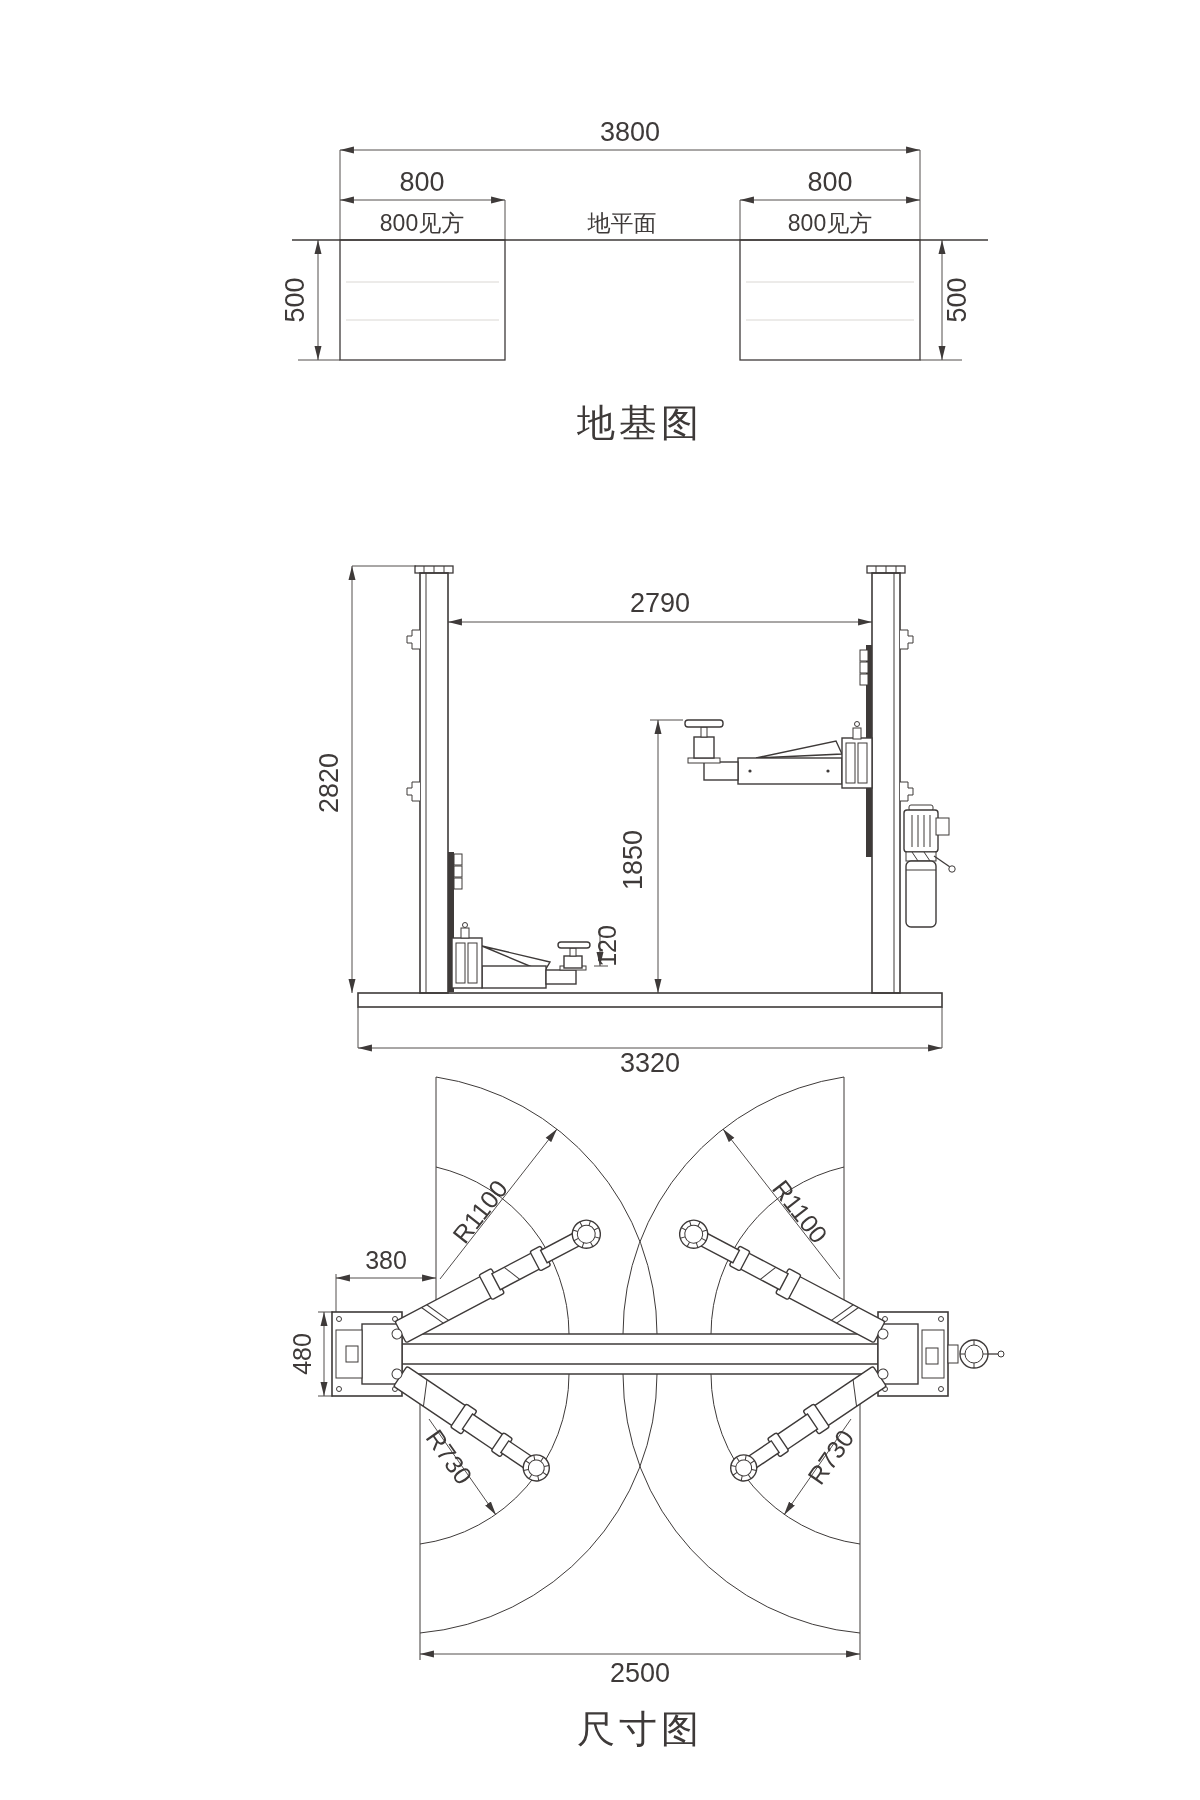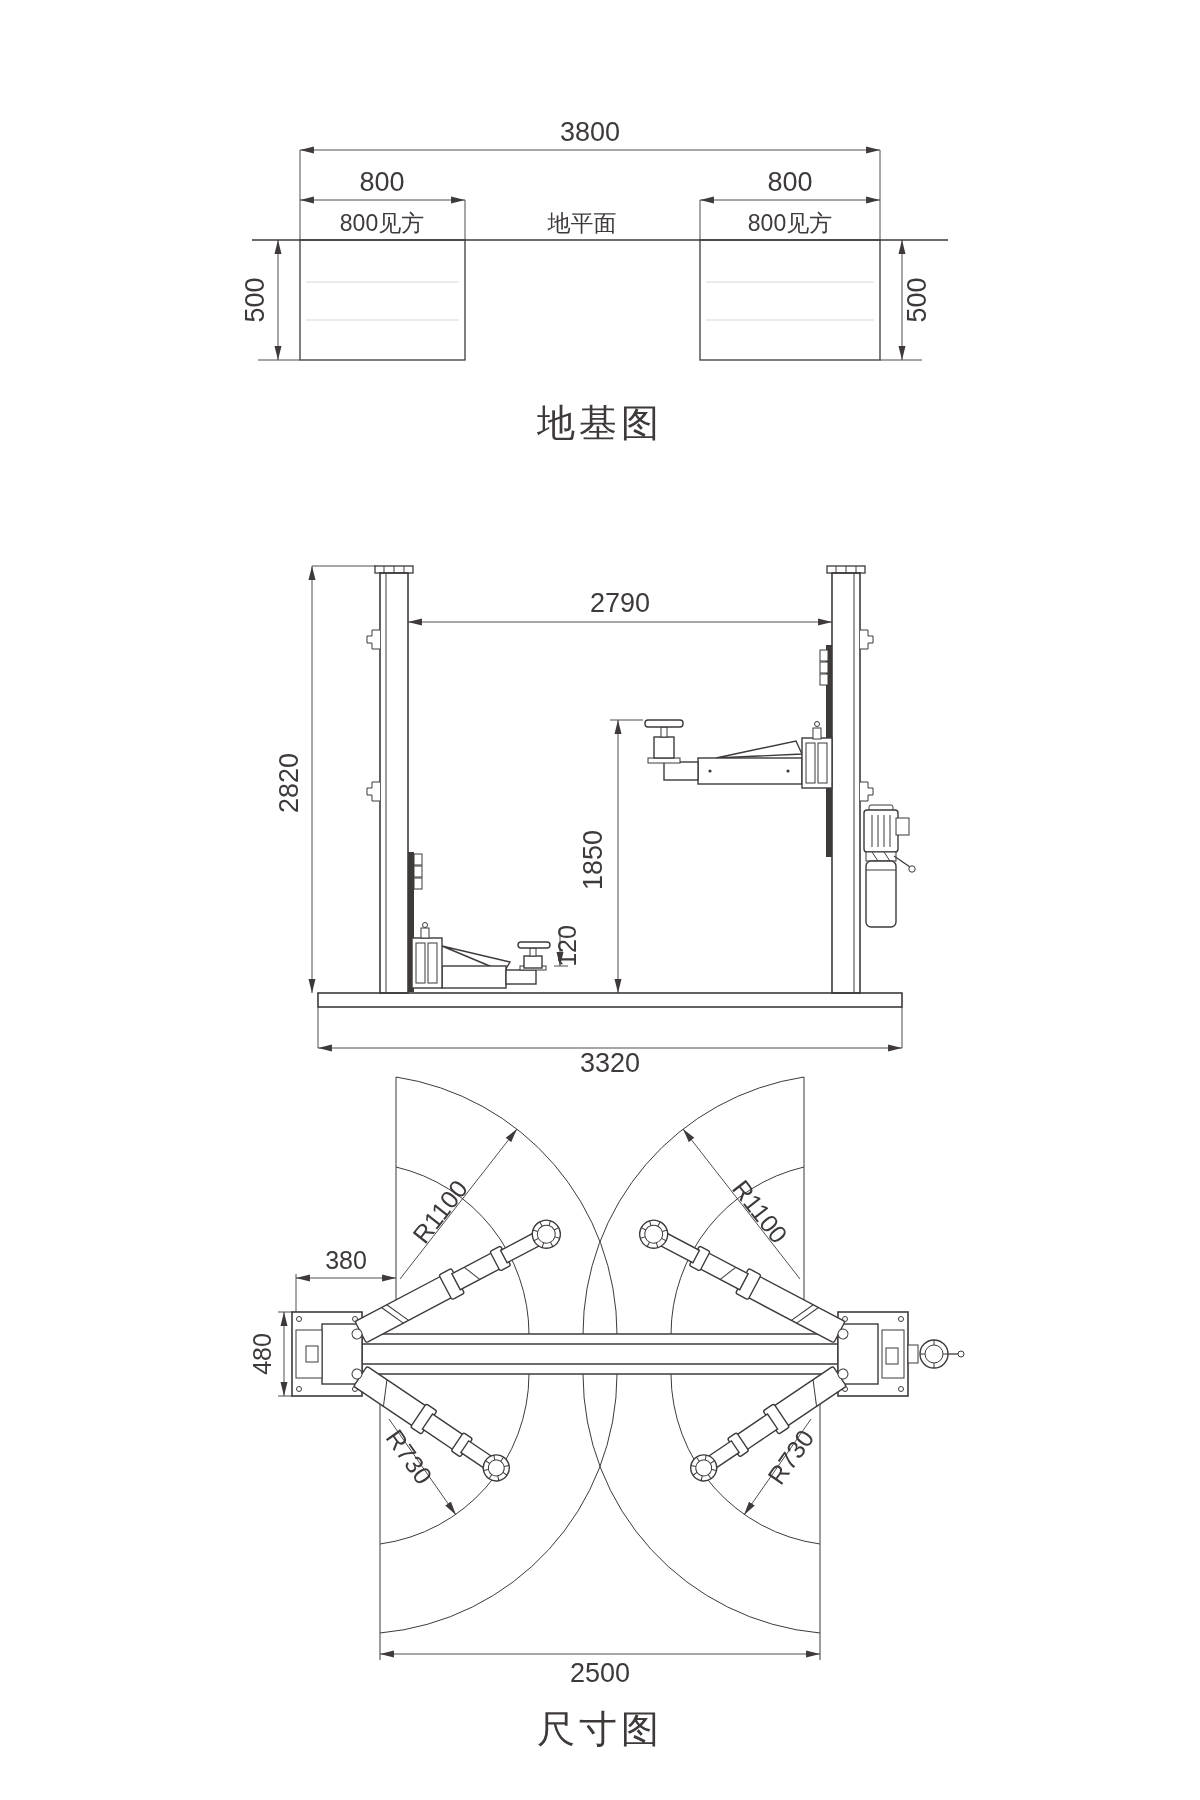--- a/index.html
+++ b/index.html
@@ -1,16 +1,16 @@
 <!DOCTYPE html>
 <html><head>
 <meta charset="utf-8">
 <style>
   html,body{margin:0;padding:0;background:#ffffff;}
-  #stage{width:992px;height:1800px;position:relative;background:#fff;}
+  #stage{width:992px;height:1800px;position:relative;background:#fff;margin-left:40px;}
   svg{display:block;}
   text{fill:#3e3a39;font-family:"Liberation Sans","DejaVu Sans",sans-serif;}
   .t-num{font-size:27px;}
   .t-num-s{font-size:25px;}
   .t-cjk{font-size:23px;}
   .t-title{font-size:38px;letter-spacing:4px;}
   .mid{text-anchor:middle;}
   .ln{stroke:#3e3a39;stroke-width:1.6;fill:none;}
   .ln-med{stroke:#3e3a39;stroke-width:1.3;fill:none;}
   .ln-thin{stroke:#3e3a39;stroke-width:1;fill:none;}

